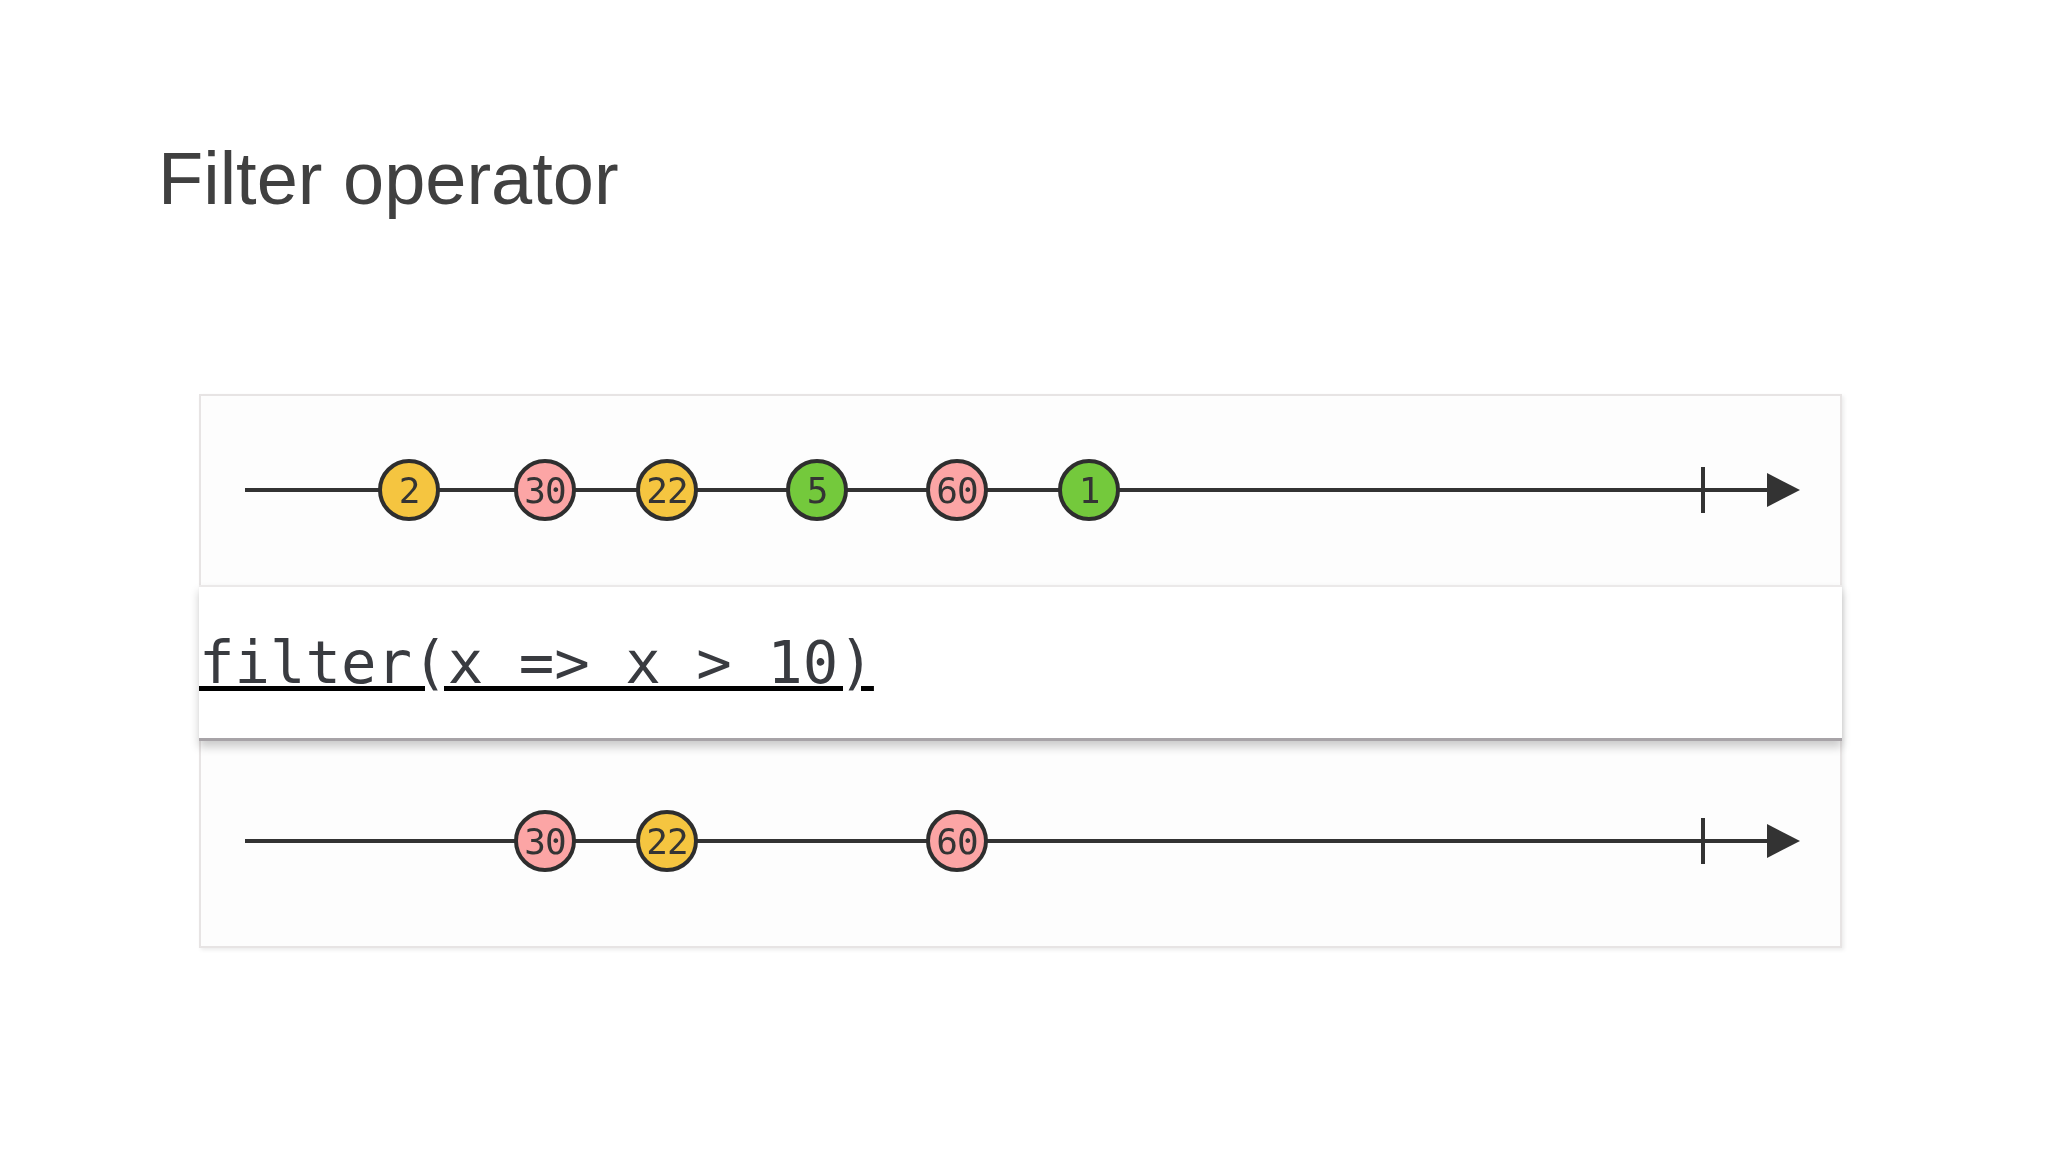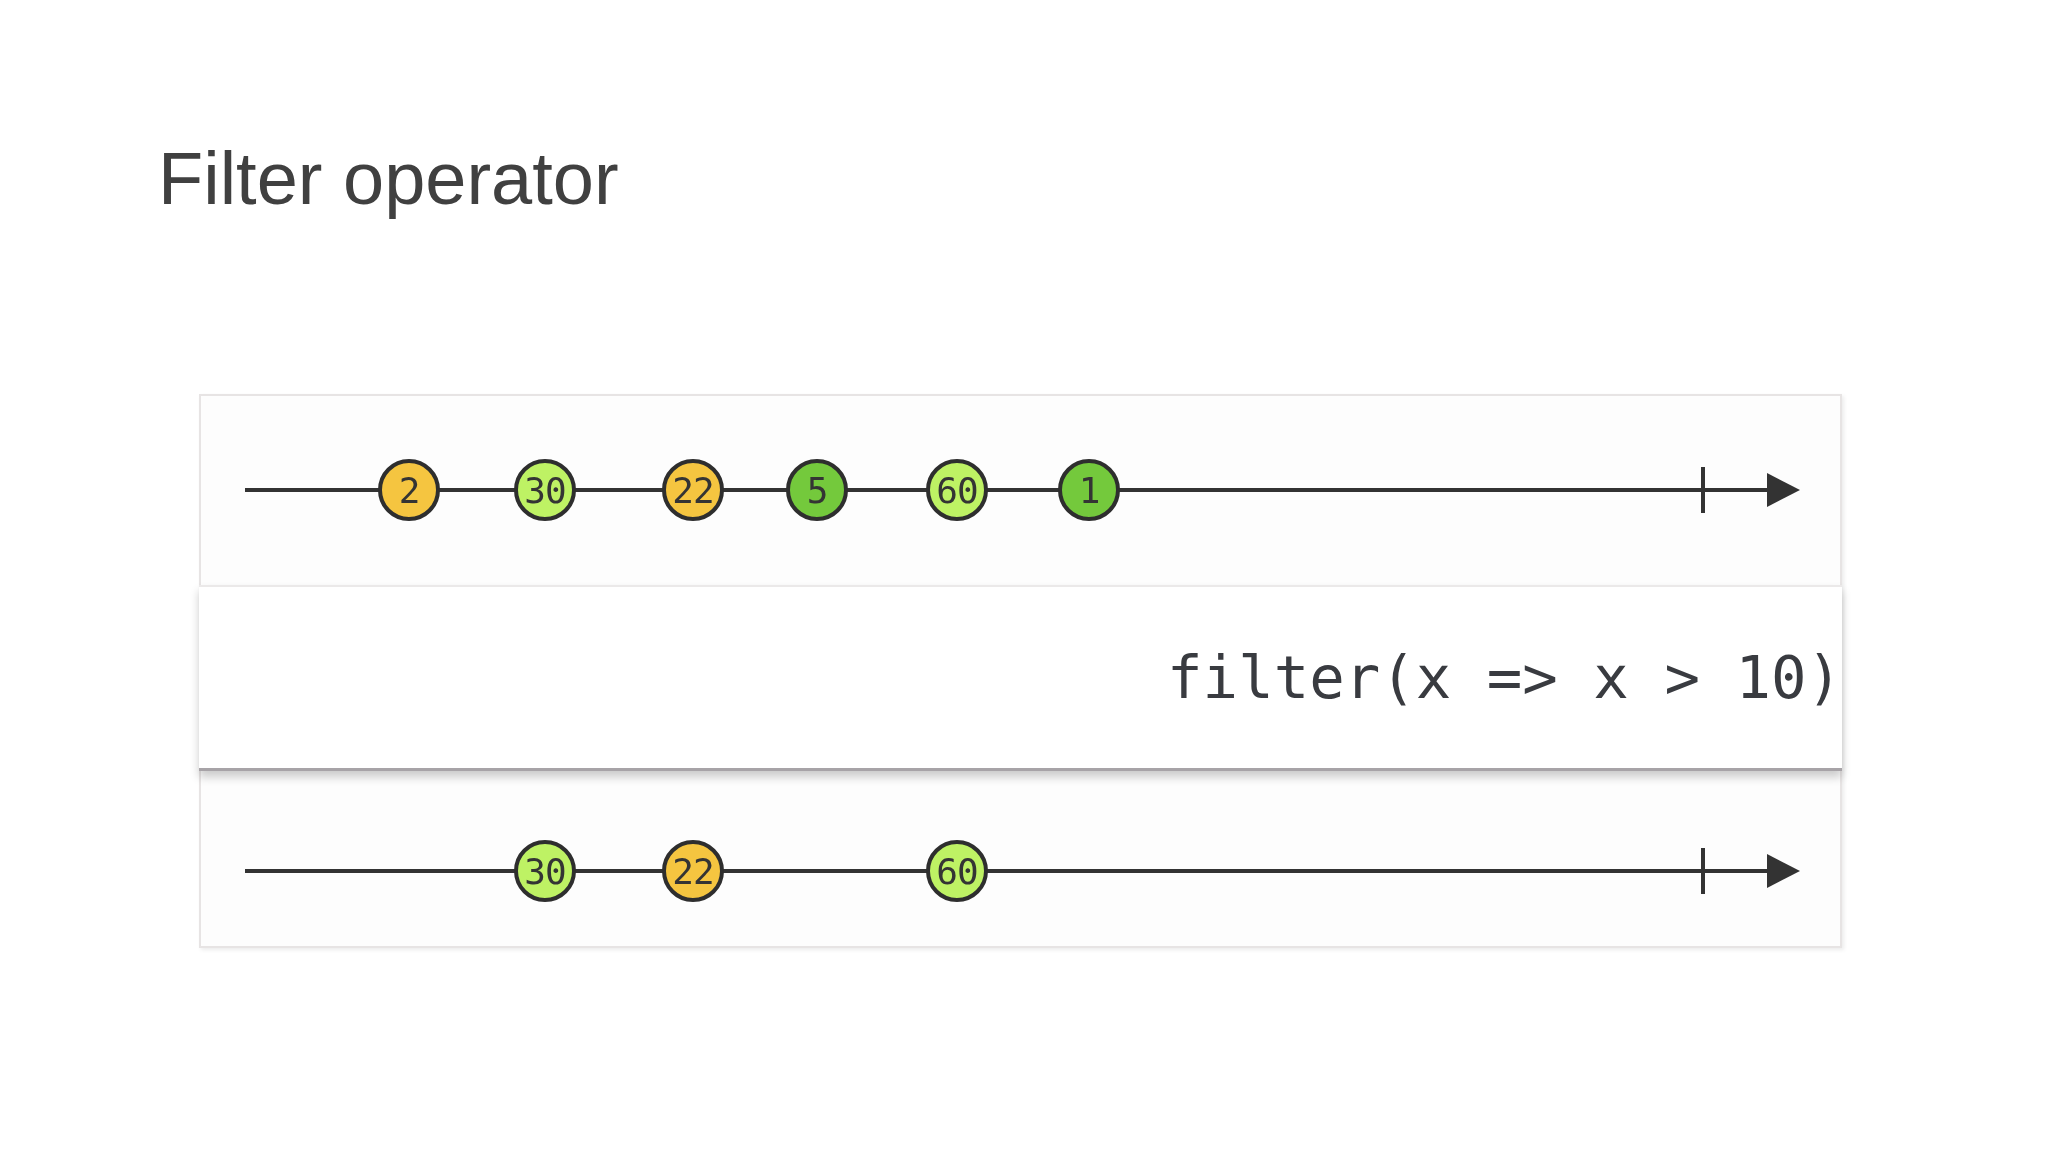--- a/index.html
+++ b/index.html
@@ -19,27 +19,27 @@
     position:absolute;left:199px;top:394px;width:1643px;height:554px;
     box-sizing:border-box;background:#fdfdfd;border:2px solid #e7e4e4;
     box-shadow:2px 2px 4px rgba(0,0,0,0.08);
     display:flex;flex-direction:column;
   }
 
   .stream{position:relative;height:189px;flex:0 0 auto;}
 
   
   .code-band{
-    position:relative;z-index:3;flex:0 0 auto;height:186px;box-sizing:border-box;
+    position:relative;z-index:3;flex:0 0 auto;height:156px;box-sizing:border-box;
     margin:0 -2px;              
     background:#ffffff;
     border-top:2px solid #ebe9e9;
     border-bottom:3px solid #a7a3a7;
     box-shadow:0 6px 9px rgba(0,0,0,0.20);
-    display:flex;align-items:center;justify-content:flex-end;
+    display:flex;align-items:center;justify-content:flex-start;text-decoration:underline;
   }
   .code-text{
     font-family:"DejaVu Sans Mono","Liberation Mono",monospace;
     font-size:59px;color:#393b40;white-space:pre;
   }
 
   
   .tl-line{position:absolute;left:44px;width:1524px;height:4px;background:#333333;}
   .tl-tick{position:absolute;left:1500px;width:4px;height:46px;background:#333333;}
   .tl-arrow{
@@ -58,25 +58,25 @@
   .marble{
     position:absolute;z-index:2;width:54px;height:54px;border-radius:50%;
     border:4px solid #2e2e2e;box-sizing:content-box;
     display:flex;align-items:center;justify-content:center;
     font-family:"DejaVu Sans Mono","Liberation Mono",monospace;
     font-size:36px;color:#343434;letter-spacing:-1px;
   }
   .stream-in  .marble{top:63px;}
   .stream-out .marble{top:69px;}
   .m-yellow{background:#f5c540;}
-  .m-blue{background:#bef264;}
+  .m-blue{background:#fca5a5;}
   .m-green{background:#74c93c;}
 
   
-  .cx-1{left:177px;} .cx-2{left:313px;} .cx-3{left:461px;}
+  .cx-1{left:177px;} .cx-2{left:313px;} .cx-3{left:435px;}
   .cx-4{left:585px;} .cx-5{left:725px;} .cx-6{left:857px;}
 </style>
 </head>
 <body>
 
 <div class="slide-title">Filter operator</div>
 
 <div class="diagram-panel">
 
   <div class="stream stream-in">

